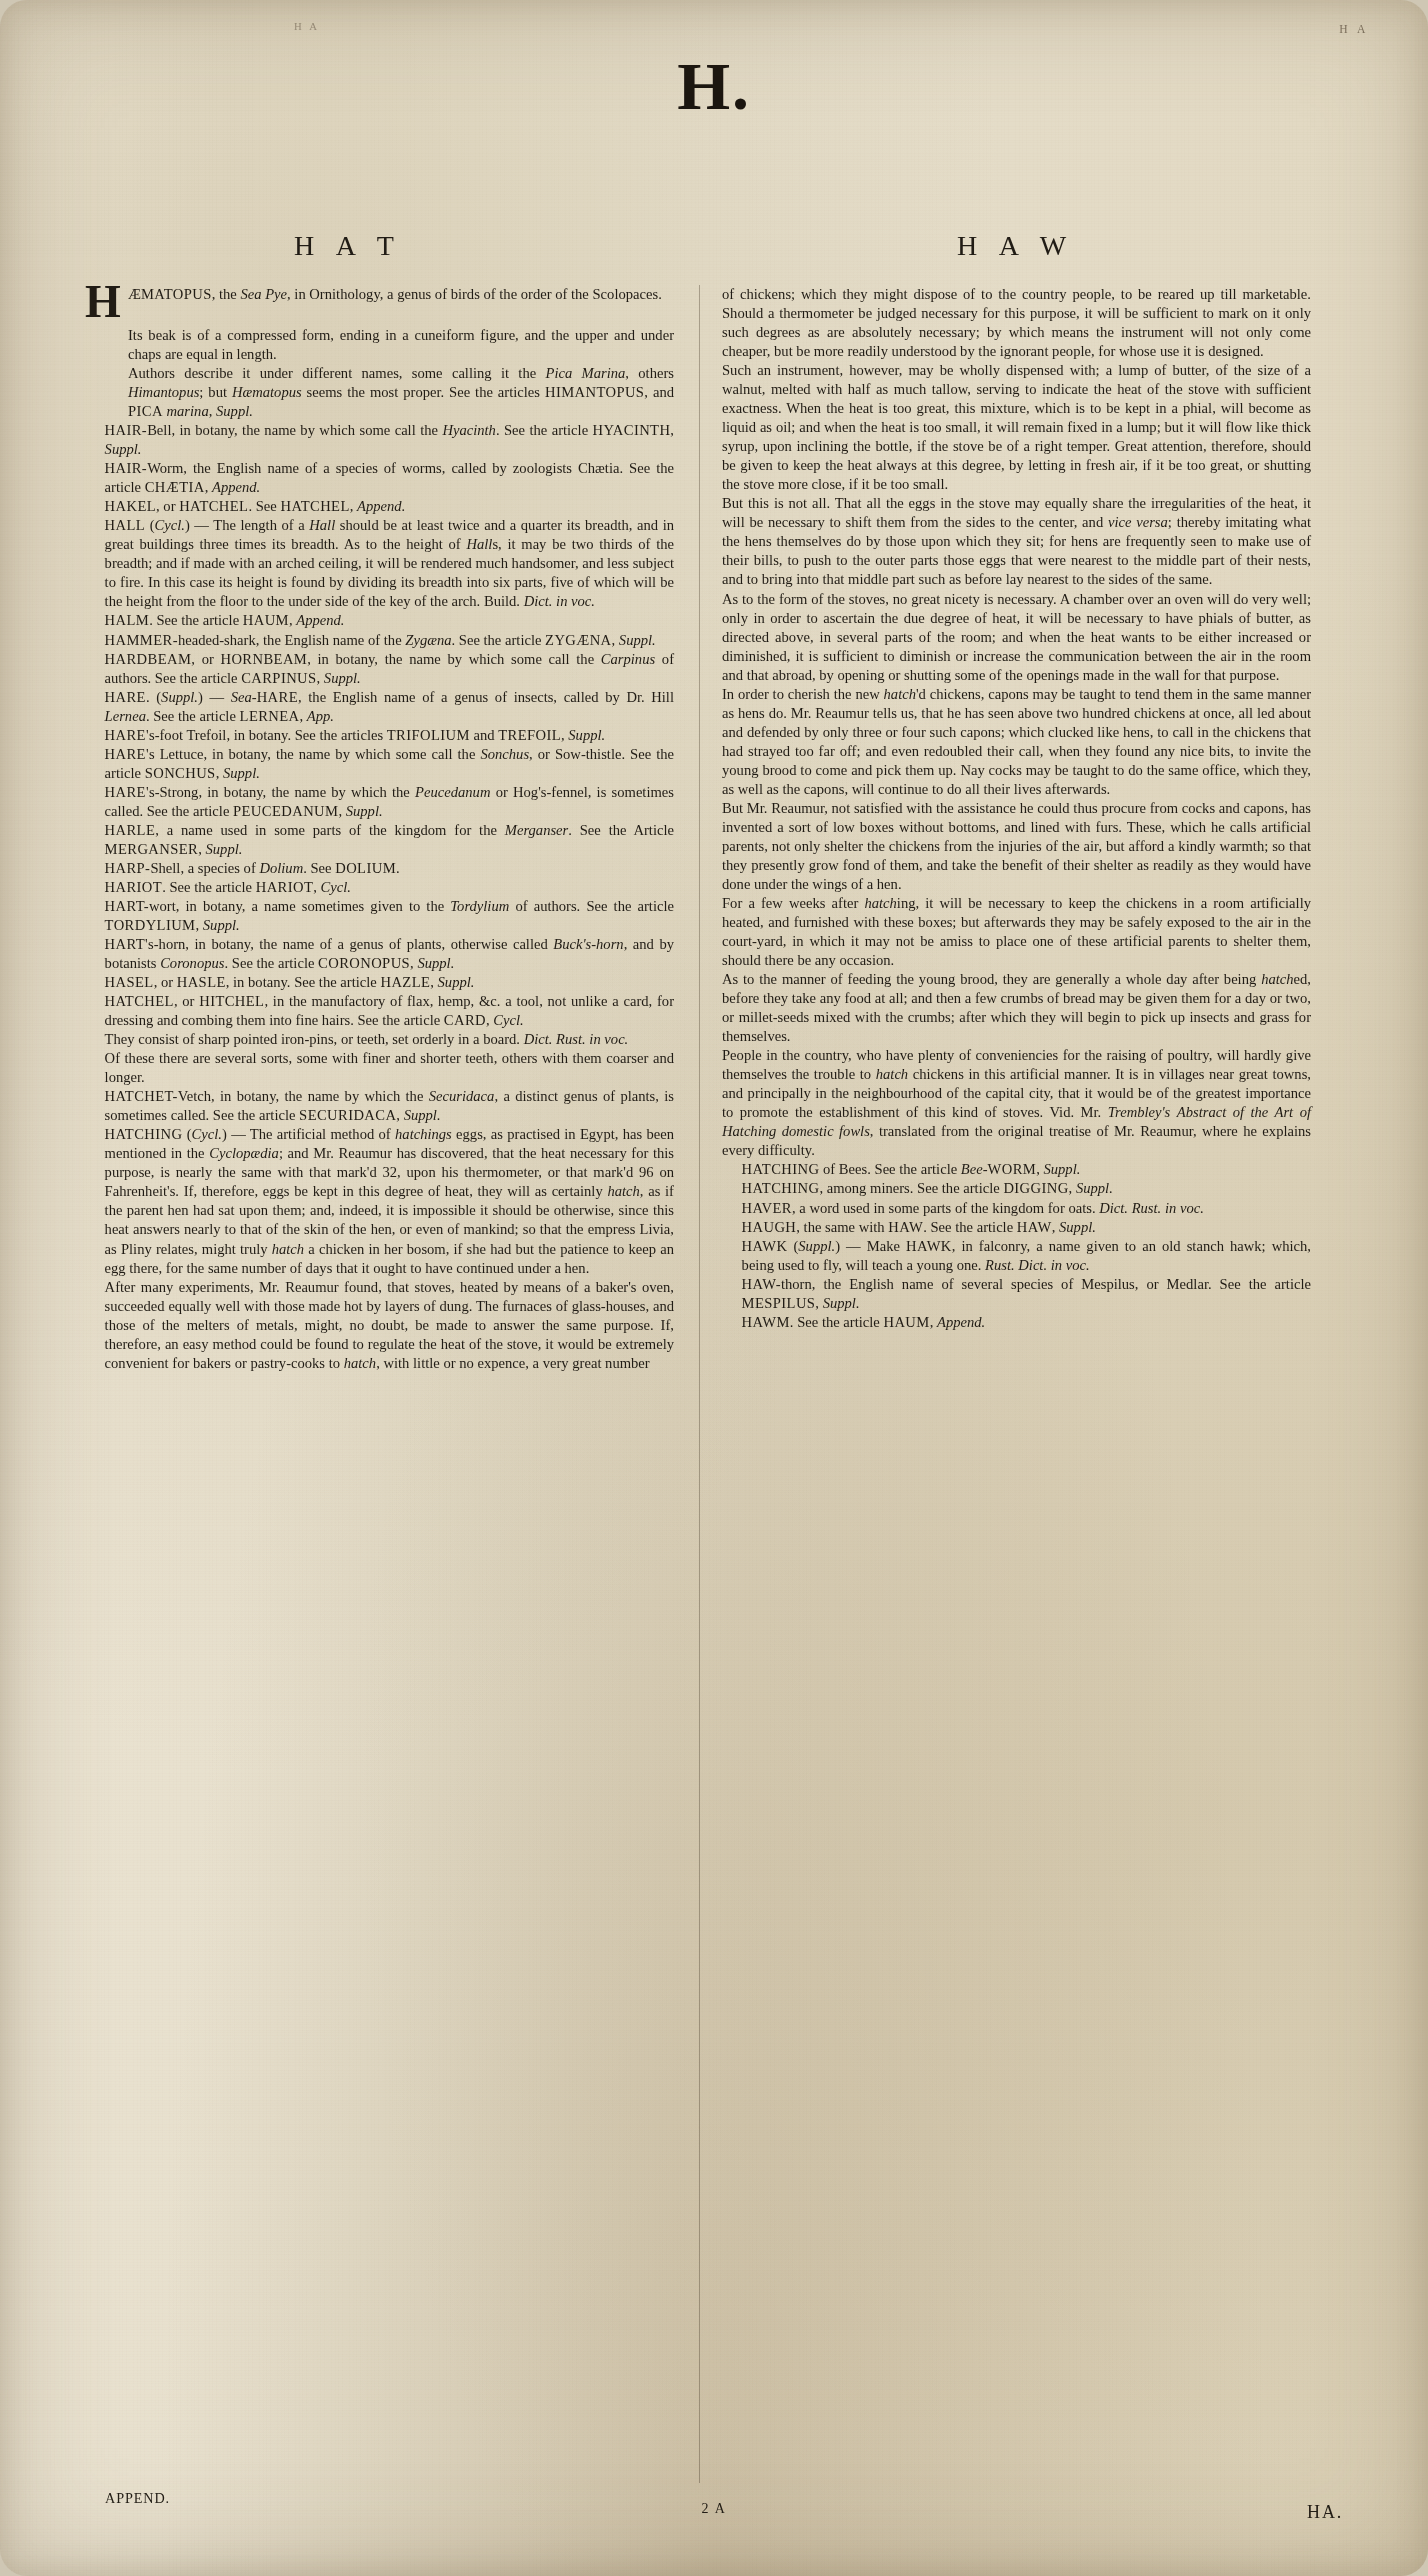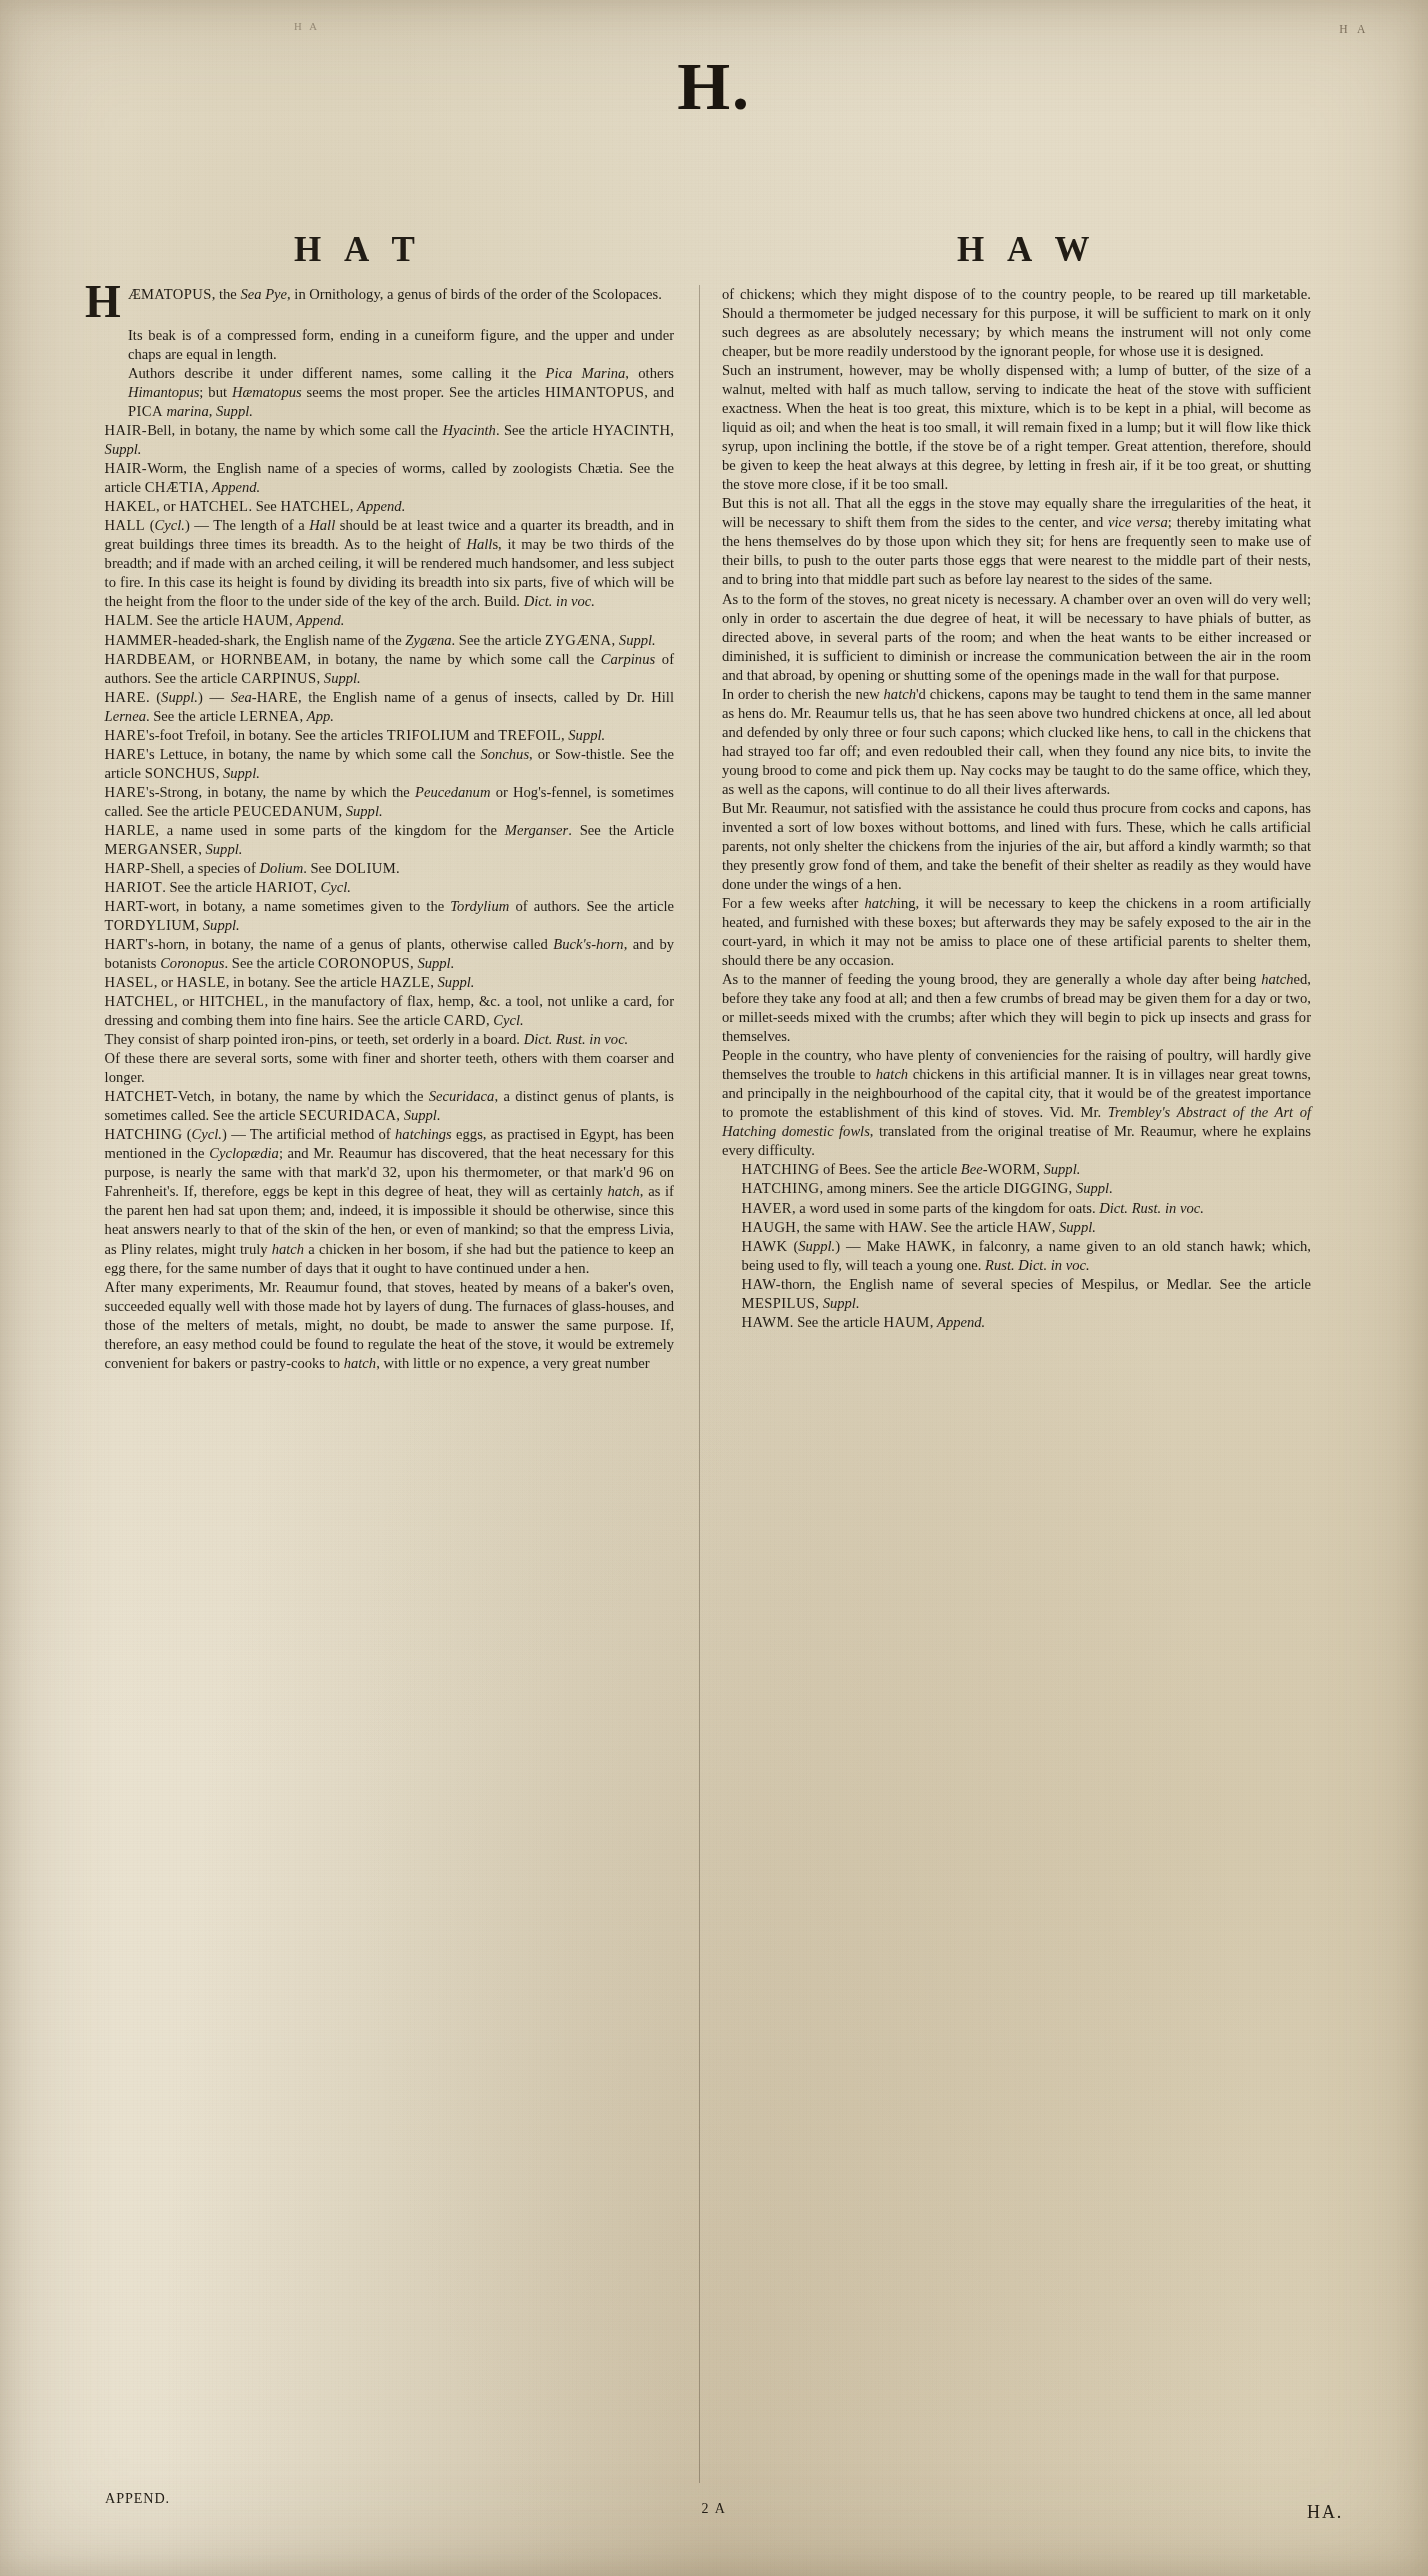--- a/index.html
+++ b/index.html
@@ -14,20 +14,21 @@
     margin: 0 auto;
     background: #e8e1cf;
     background-image:
       radial-gradient(ellipse at 20% 15%, rgba(190,175,140,0.35) 0%, rgba(190,175,140,0) 45%),
       radial-gradient(ellipse at 85% 70%, rgba(185,168,132,0.30) 0%, rgba(185,168,132,0) 50%),
       radial-gradient(ellipse at 50% 100%, rgba(160,140,105,0.35) 0%, rgba(160,140,105,0) 55%),
       linear-gradient(100deg, #ece5d4 0%, #e6dfcc 40%, #e2d9c3 70%, #ddd3ba 100%);
     overflow: hidden;
     font-family: "Liberation Serif", serif;
     color: #211c15;
+    border-radius: 27px;
   }
   .grain {
     position: absolute;
     inset: 0;
     pointer-events: none;
     opacity: 0.30;
     background-image:
       repeating-linear-gradient(0deg, rgba(120,100,70,0.05) 0px, rgba(120,100,70,0.05) 0.9px, rgba(0,0,0,0) 0.9px, rgba(0,0,0,0) 2.7px),
       repeating-linear-gradient(90deg, rgba(120,100,70,0.05) 0px, rgba(120,100,70,0.05) 0.9px, rgba(0,0,0,0) 0.9px, rgba(0,0,0,0) 3.6px);
   }
@@ -71,23 +72,23 @@
 
   .col-heads {
     position: absolute;
     top: 230px;
     left: 0;
     width: 100%;
     height: 36px;
   }
   .col-head {
     position: absolute;
-    font-size: 35px;
+    font-size: 28px;
     letter-spacing: 8px;
-    font-weight: bold;
+    font-weight: normal;
   }
   .col-head.left  { left: 294px; }
   .col-head.right { left: 957px; }
 
   .rule {
     position: absolute;
     left: 699px;
     top: 285px;
     width: 0.9px;
     height: 2198px;

